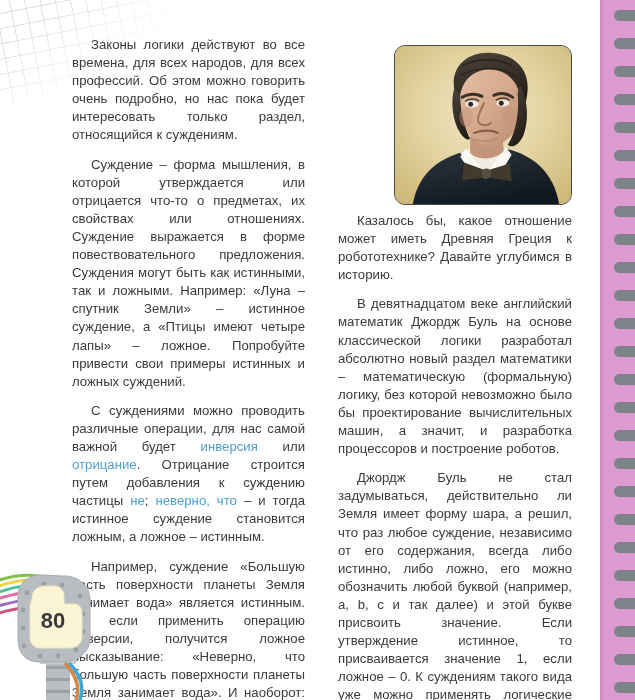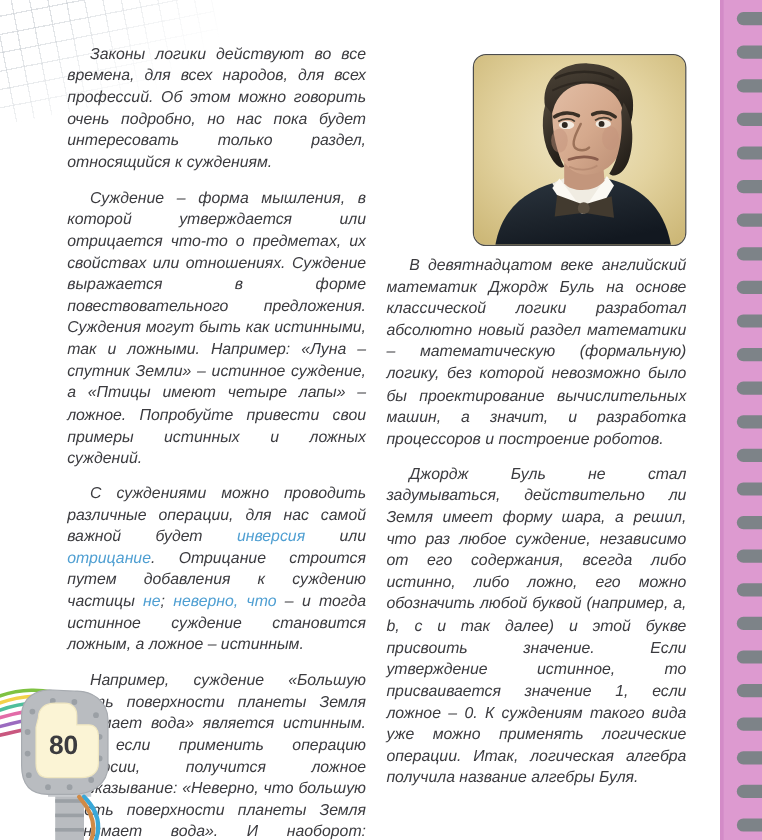--- a/index.html
+++ b/index.html
@@ -55,21 +55,21 @@
   .col{
     position:absolute;
     color:#3b3b3f;
     font-size:13.2px;
     line-height:18.1px;
     text-align:justify;
     -webkit-hyphens:none;hyphens:none;
   }
   .col.left{left:56px;top:36px;width:249px;}
   .col.right{left:322px;top:212px;width:250px;}
-  .col p{margin:0 0 11px 0;text-indent:19px;font-style:italic;}
+  .col p{margin:0 0 11px 16px;text-indent:19px;}
   .col p:last-child{margin-bottom:0;}
   .term{color:#4f9fd2;}
 
   
   .portrait{
     position:absolute;left:394px;top:45px;width:178px;height:160px;
     border-radius:11px;
     border:1px solid #4c4c4c;
     overflow:hidden;
     background:#ded0a4;
@@ -92,20 +92,21 @@
 
   <div class="col left" style="color: rgb(59, 59, 63);">
     <p>Законы логики действуют во все времена, для всех народов, для всех профессий. Об этом можно говорить очень подробно, но нас пока будет интересовать только раздел, относящийся к суждениям.</p>
     <p>Суждение – форма мышления, в которой утверждается или отрицается что-то о предметах, их свойствах или отношениях. Суждение выражается в форме повествовательного предложения. Суждения могут быть как истинными, так и ложными. Например: «Луна – спутник Земли» – истинное суждение, а «Птицы имеют четыре лапы» – ложное. Попробуйте привести свои примеры истинных и ложных суждений.</p>
     <p><span>С суждениями можно проводить различные операции, для нас самой важной будет </span><span class="term" style="color: rgb(79, 159, 210);">инверсия</span><span> или </span><span class="term" style="color: rgb(79, 159, 210);">отрицание</span><span>. Отрицание строится путем добавления к суждению частицы </span><span class="term" style="color: rgb(79, 159, 210);">не</span><span>; </span><span class="term" style="color: rgb(79, 159, 210);">неверно, что</span><span> – и тогда истинное суждение становится ложным, а ложное – истинным.</span></p>
     <p>Например, суждение «Большую часть поверхности планеты Земля занимает вода» является истинным. Но если применить операцию инверсии, получится ложное высказывание: «Неверно, что большую часть поверхности планеты Земля занимает вода». И наоборот: высказывание «Все лето в России лежат сугробы» – ложное, а высказывание «Неверно, что все лето в России лежат сугробы» – истинное.</p>
 
   </div>
 
   <div class="col right" style="color: rgb(59, 59, 63);">
+    <p>Казалось бы, какое отношение может иметь Древняя Греция к робототехнике? Давайте углубимся в историю.</p>
     <p>В девятнадцатом веке английский математик Джордж Буль на основе классической логики разработал абсолютно новый раздел математики – математическую (формальную) логику, без которой невозможно было бы проектирование вычислительных машин, а значит, и разработка процессоров и построение роботов.</p>
     <p>Джордж Буль не стал задумываться, действительно ли Земля имеет форму шара, а решил, что раз любое суждение, независимо от его содержания, всегда либо истинно, либо ложно, его можно обозначить любой буквой (например, a, b, c и так далее) и этой букве присвоить значение. Если утверждение истинное, то присваивается значение 1, если ложное – 0. К суждениям такого вида уже можно применять логические операции. Итак, логическая алгебра получила название алгебры Буля.</p>
   </div>
 
   <div class="portrait">
     <svg viewBox="0 0 178 160" preserveAspectRatio="xMidYMid slice">
       <defs>
         <radialGradient id="bgGlow" cx="50%" cy="42%" r="72%">
           <stop offset="0%" stop-color="#efe6c6"></stop>
           <stop offset="52%" stop-color="#e3d3a0"></stop>

